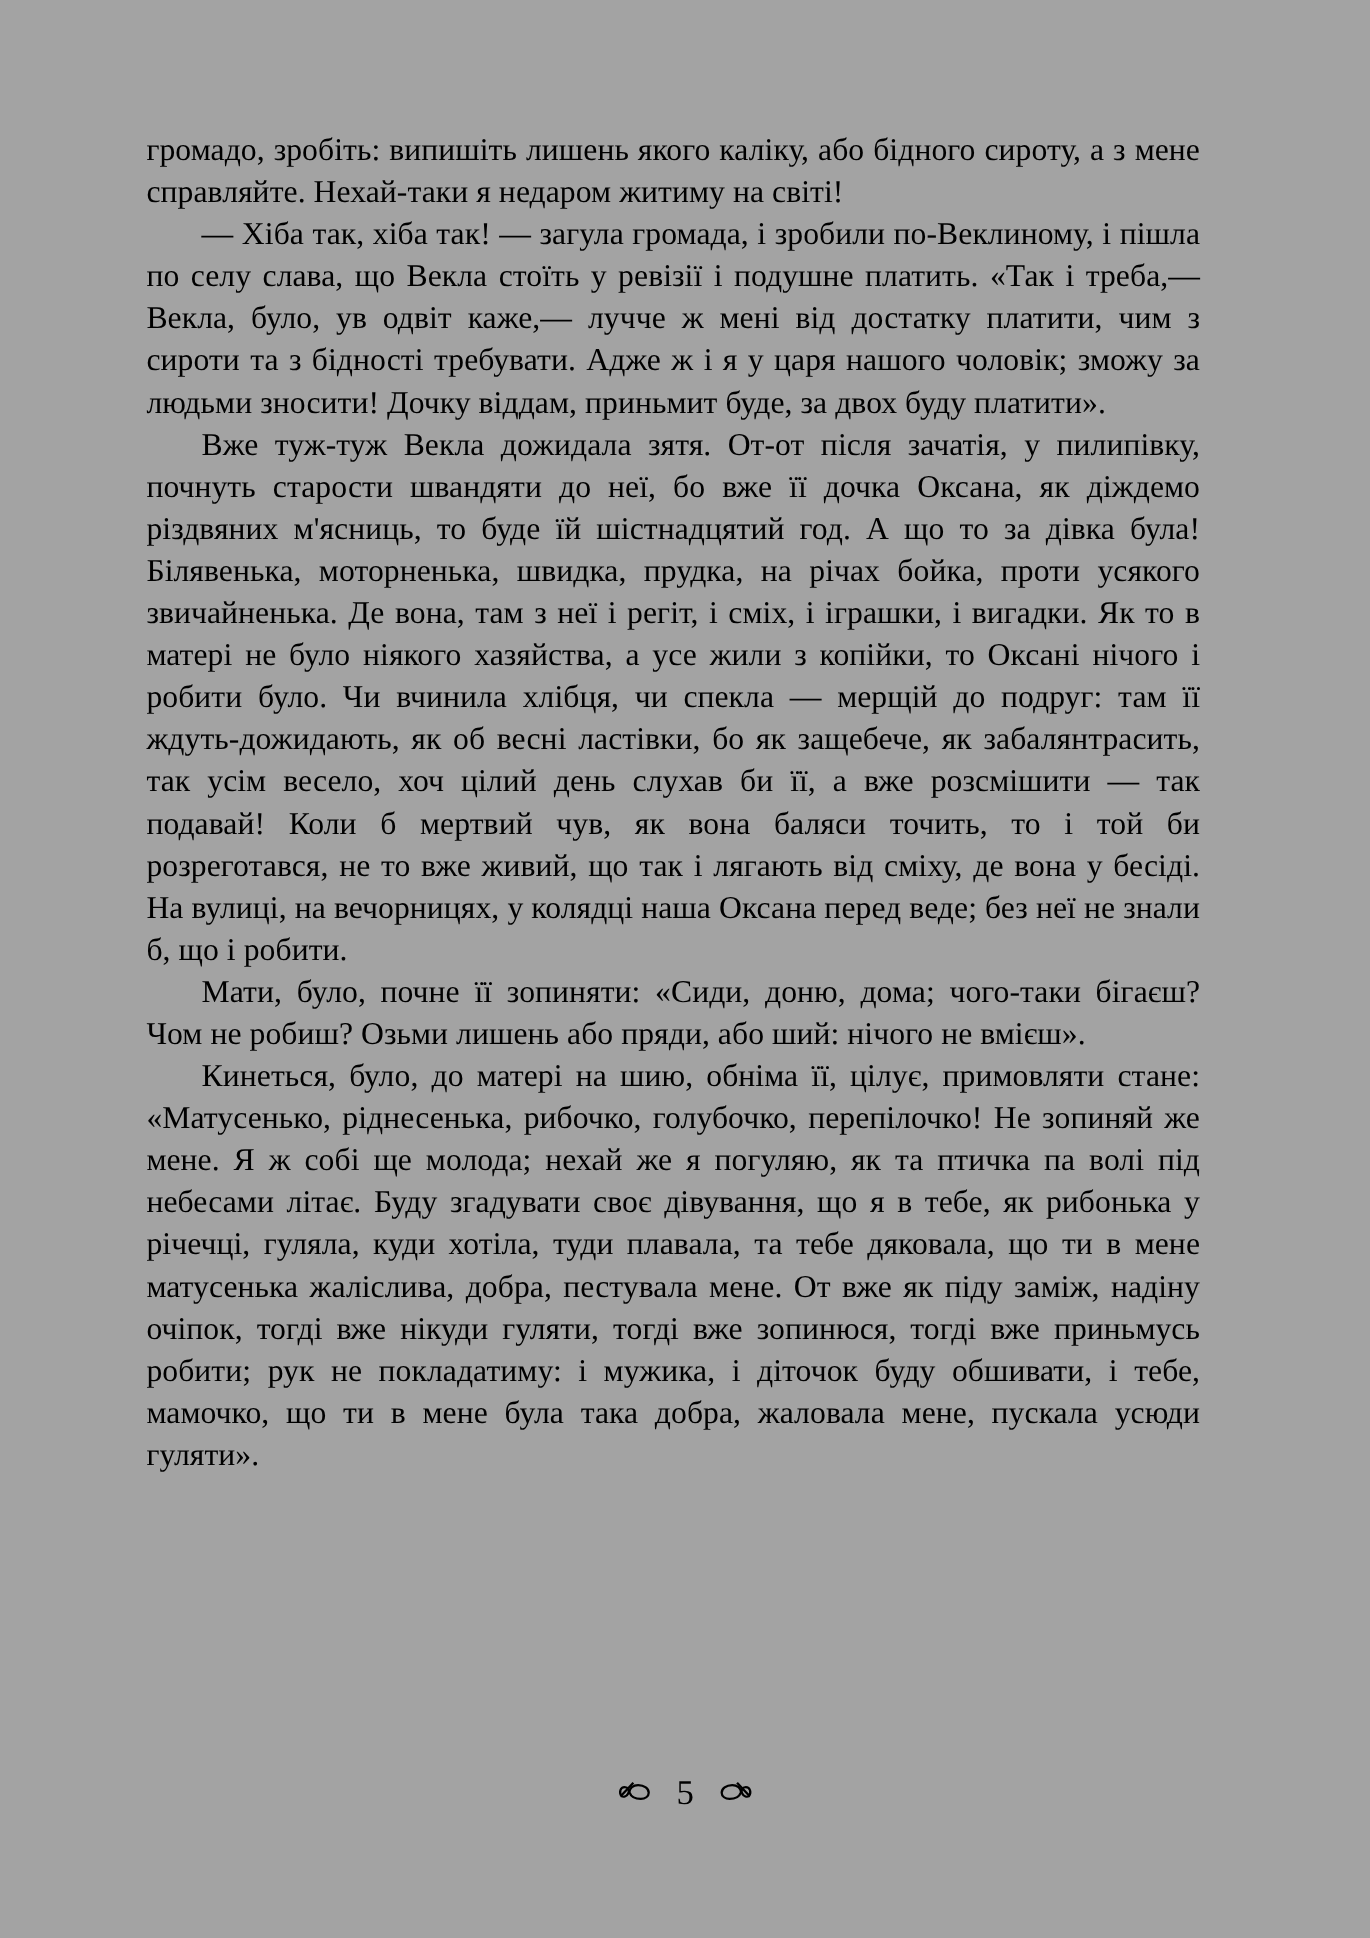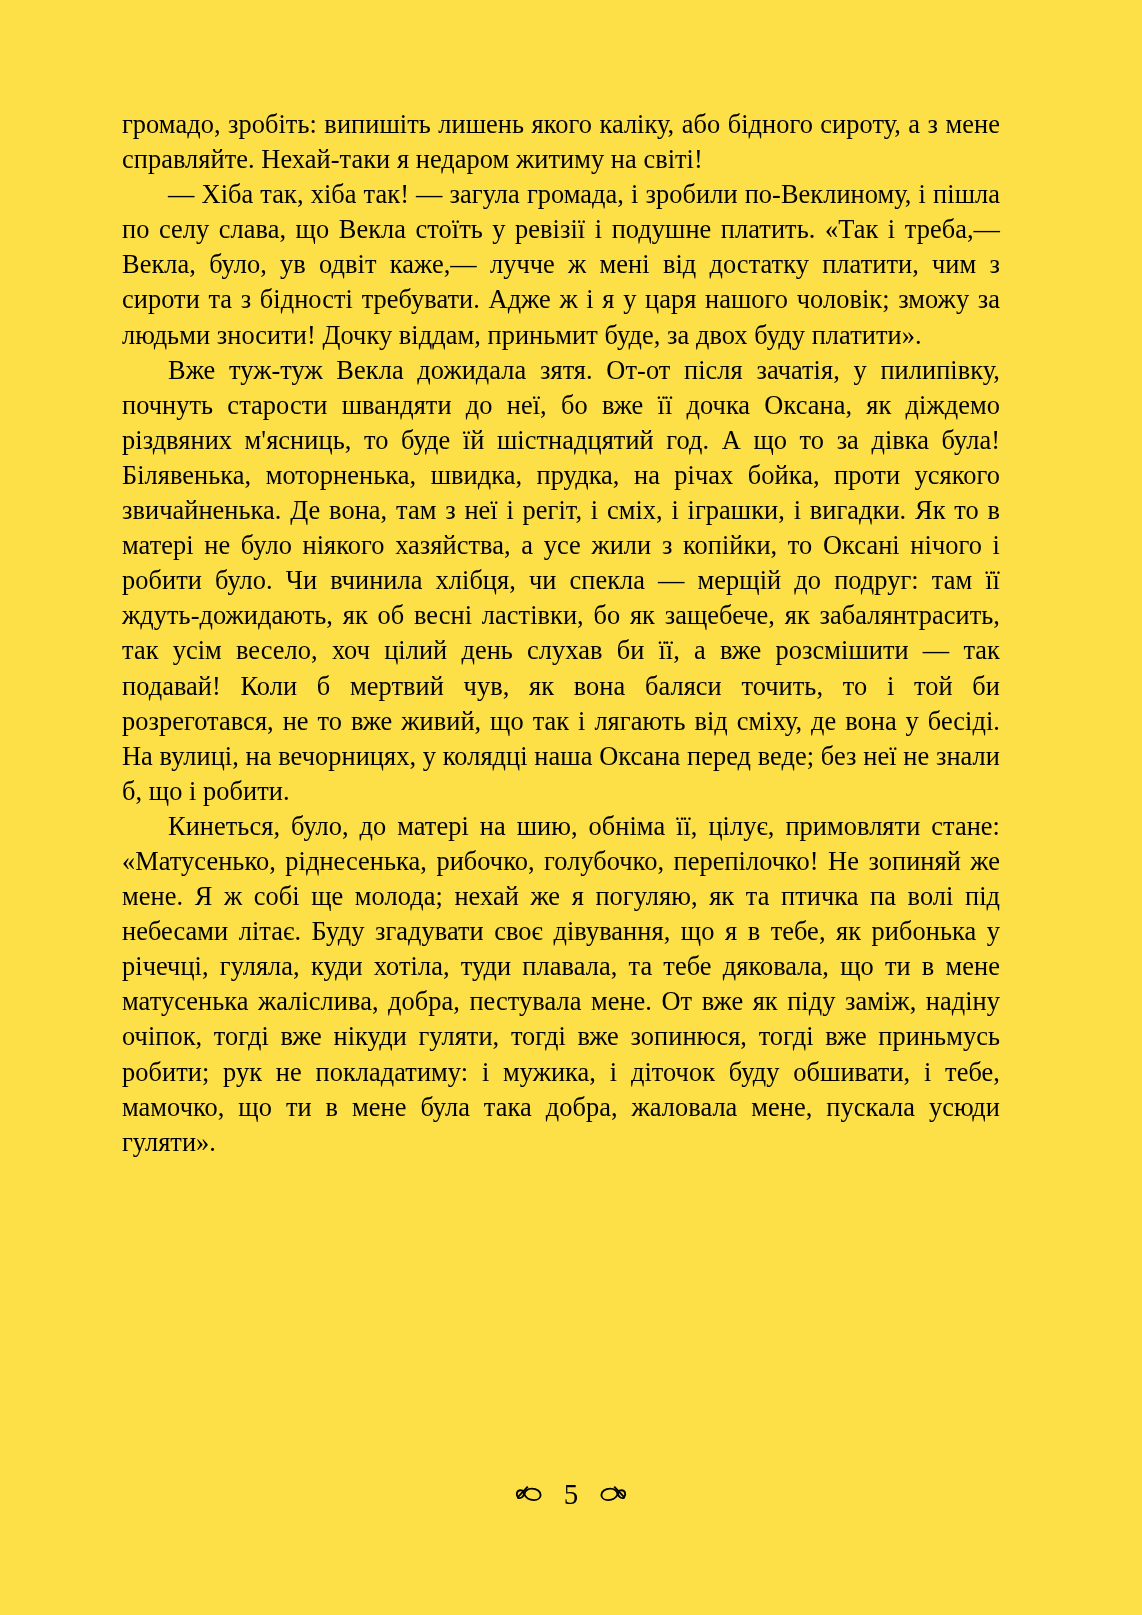--- a/index.html
+++ b/index.html
@@ -9,21 +9,21 @@
     background: #ffffff;
   }
   body {
     font-family: "Liberation Serif", "DejaVu Serif", serif;
     color: #000000;
   }
   .page {
     position: relative;
     width: 1142px;
     height: 1615px;
-    background: #fde047;
+    background: #a3a3a3;
     box-sizing: border-box;
     overflow: hidden;
   }
   .text-block {
     position: absolute;
     left: 122px;
     top: 107px;
     width: 878px;
   }
   .para {
@@ -75,20 +75,21 @@
 </style>
 </head>
 <body>
 
 <div class="page">
 
   <div class="text-block">
     <p class="para first">громадо, зробіть: випишіть лишень якого каліку, або бідного сироту, а з мене справляйте. Нехай-таки я недаром житиму на світі!</p>
     <p class="para">— Хіба так, хіба так! — загула громада, і зробили по-Веклиному, і пішла по селу слава, що Векла стоїть у ревізії і подушне платить. «Так і треба,— Векла, було, ув одвіт каже,— лучче ж мені від достатку платити, чим з сироти та з бідності требувати. Адже ж і я у царя нашого чоловік; зможу за людьми зносити! Дочку віддам, приньмит буде, за двох буду платити».</p>
     <p class="para">Вже туж-туж Векла дожидала зятя. От-от після зачатія, у пилипівку, почнуть старости швандяти до неї, бо вже її дочка Оксана, як діждемо різдвяних м'ясниць, то буде їй шістнадцятий год. А що то за дівка була! Білявенька, моторненька, швидка, прудка, на річах бойка, проти усякого звичайненька. Де вона, там з неї і регіт, і сміх, і іграшки, і вигадки. Як то в матері не було ніякого хазяйства, а усе жили з копійки, то Оксані нічого і робити було. Чи вчинила хлібця, чи спекла — мерщій до подруг: там її ждуть-дожидають, як об весні ластівки, бо як защебече, як забалянтрасить, так усім весело, хоч цілий день слухав би її, а вже розсмішити — так подавай! Коли б мертвий чув, як вона баляси точить, то і той би розреготався, не то вже живий, що так і лягають від сміху, де вона у бесіді. На вулиці, на вечорницях, у колядці наша Оксана перед веде; без неї не знали б, що і робити.</p>
+    <p class="para">Мати, було, почне її зопиняти: «Сиди, доню, дома; чого-таки бігаєш? Чом не робиш? Озьми лишень або пряди, або ший: нічого не вмієш».</p>
     <p class="para">Кинеться, було, до матері на шию, обніма її, цілує, примовляти стане: «Матусенько, ріднесенька, рибочко, голубочко, перепілочко! Не зопиняй же мене. Я ж собі ще молода; нехай же я погуляю, як та птичка па волі під небесами літає. Буду згадувати своє дівування, що я в тебе, як рибонька у річечці, гуляла, куди хотіла, туди плавала, та тебе дяковала, що ти в мене матусенька жаліслива, добра, пестувала мене. От вже як піду заміж, надіну очіпок, тогді вже нікуди гуляти, тогді вже зопинюся, тогді вже приньмусь робити; рук не покладатиму: і мужика, і діточок буду обшивати, і тебе, мамочко, що ти в мене була така добра, жаловала мене, пускала усюди гуляти».</p>
   </div>
 
   <div class="folio">
     <span class="ornament left">
       <svg width="30" height="20" viewBox="0 0 30 20" aria-hidden="true">
         <g fill="none" stroke="#000000" stroke-width="1.9">
           <path d="M4 16 C1.5 12.5 3 8 6.5 8 C9.5 8 10.8 11 9.5 13.5 C8.4 15.7 6 16.9 4 16 Z"></path>
           <path d="M10.5 12.5 C10.5 8.8 13.6 6.2 17.8 6.2 C23 6.2 26.6 9.3 26.6 12.9 C26.6 16.2 23.6 18.3 20 18.3 C15.6 18.3 11.8 16 10.5 12.5 Z"></path>
           <path d="M3.6 15.6 L13.8 4.2"></path>

